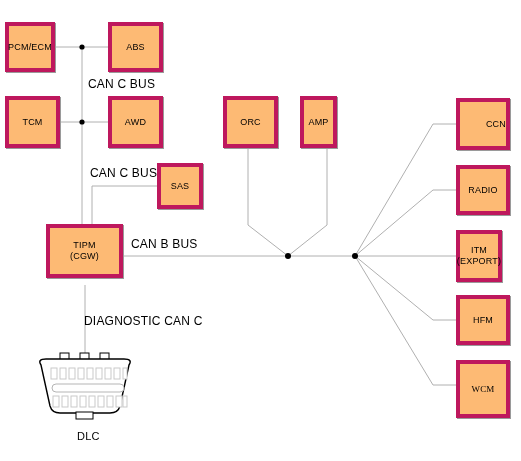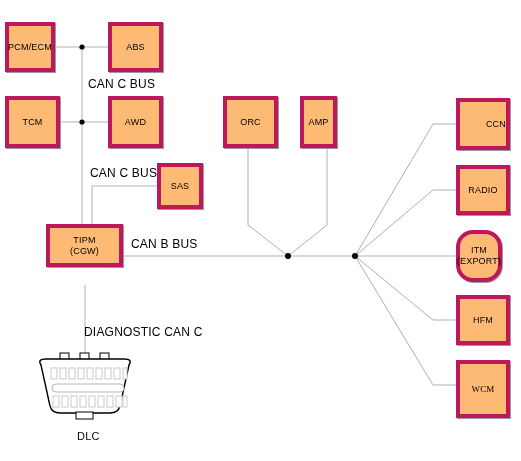--- a/index.html
+++ b/index.html
@@ -154,50 +154,50 @@
       </div>
       <div class="node-box" style="left: 5px; top: 96px; width: 55px; height: 52px; text-align: right;">
         <span class="node-label">TCM</span>
       </div>
       <div class="node-box" style="left: 108px; top: 96px; width: 55px; height: 52px;">
         <span class="node-label">AWD</span>
       </div>
       <div class="node-box" style="left: 157px; top: 163px; width: 46px; height: 46px;">
         <span class="node-label">SAS</span>
       </div>
-      <div class="node-box" style="left: 46px; top: 224px; width: 77px; height: 43px;">
+      <div class="node-box" style="left: 46px; top: 224px; width: 77px; height: 54px;">
         <span class="node-label">TIPM
 (CGW)</span>
       </div>
       <div class="node-box" style="left: 223px; top: 96px; width: 55px; height: 52px;">
         <span class="node-label">ORC</span>
       </div>
       <div class="node-box" style="left: 300px; top: 96px; width: 37px; height: 52px;">
         <span class="node-label">AMP</span>
       </div>
       <div class="node-box" style="left: 456px; top: 98px; width: 54px; height: 52px; justify-content: flex-end;">
         <span class="node-label">CCN</span>
       </div>
       <div class="node-box" style="left: 456px; top: 165px; width: 54px; height: 50px;">
         <span class="node-label">RADIO</span>
       </div>
-      <div class="node-box" style="left: 456px; top: 230px; width: 46px; height: 52px; border-radius: 17px;">
+      <div class="node-box" style="left: 456px; top: 230px; width: 46px; height: 52px;">
         <span class="node-label">ITM
 (EXPORT)</span>
       </div>
       <div class="node-box" style="left: 456px; top: 295px; width: 54px; height: 50px;">
         <span class="node-label">HFM</span>
       </div>
       <div class="node-box" style="left: 456px; top: 360px; width: 54px; height: 58px; font-family: Liberation Serif, serif;">
         <span class="node-label">WCM</span>
       </div>
     </div>
 
   <div id="edge-labels-container">
       <div class="edge-label" style="left: 88px; top: 79px;">CAN C BUS</div>
       <div class="edge-label" style="left: 90px; top: 168px;">CAN C BUS</div>
       <div class="edge-label" style="left: 131px; top: 239px;">CAN B BUS</div>
-      <div class="edge-label" style="left: 84px; top: 316px; margin-top: 11px;">DIAGNOSTIC CAN C</div>
+      <div class="edge-label" style="left: 84px; top: 316px;">DIAGNOSTIC CAN C</div>
     </div>
 
   <div class="dlc-caption" style="left: 77px; top: 430px;">DLC</div>
 
 </div>
 
 </body></html>

